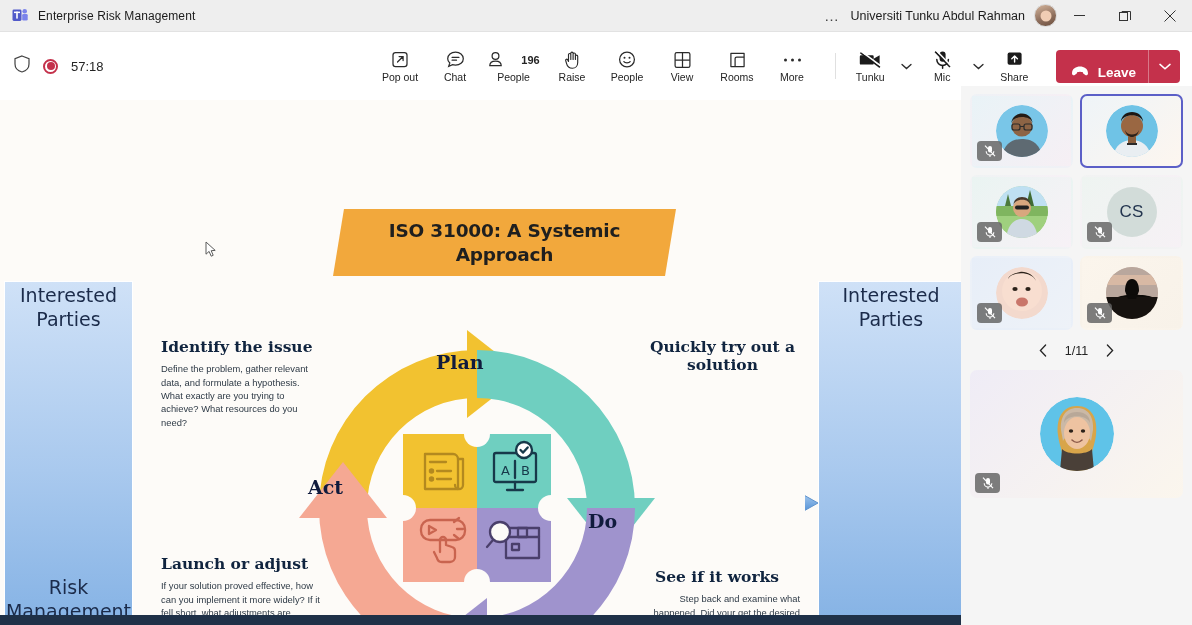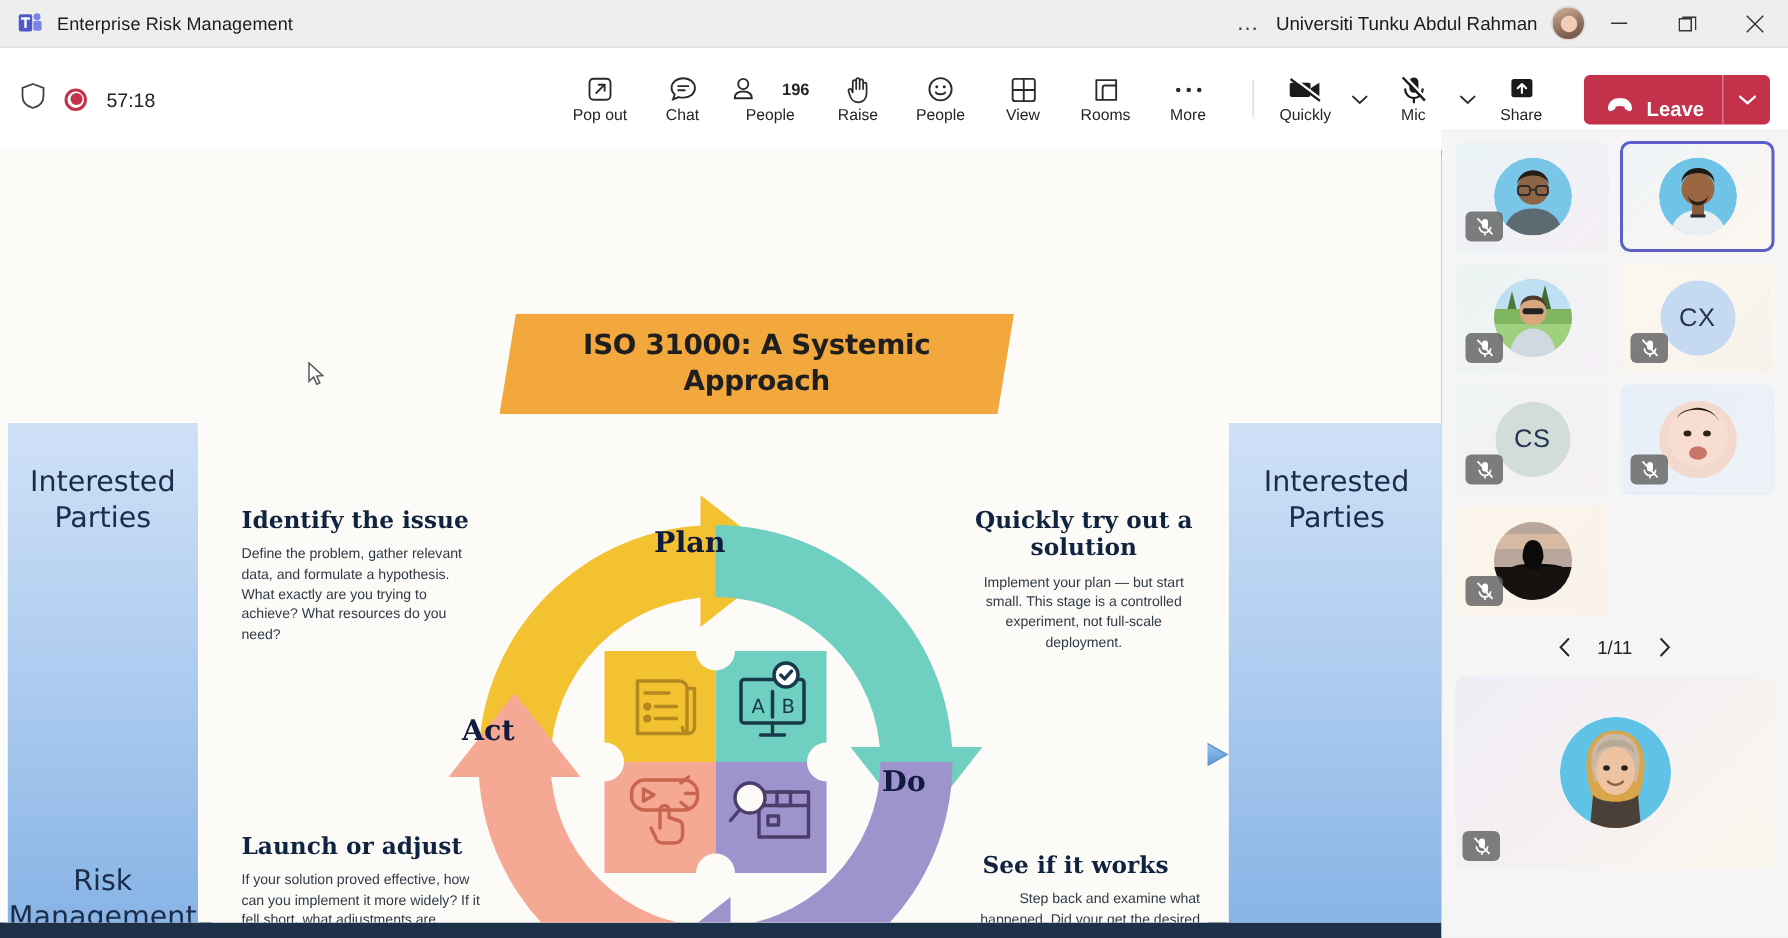--- a/index.html
+++ b/index.html
@@ -100,21 +100,21 @@
     background:linear-gradient(180deg,#cfe1f7 0%,#a9c9ee 45%,#73a7e0 100%);
     border:1px solid #ffffff;
     display:flex;flex-direction:column;align-items:center;
   }
   .side.left{left:4px;}
   .side.right{left:818px;width:146px;}
   .side .top-t,.side .bot-t{
     font-family:"DejaVu Sans",sans-serif;font-size:19px;color:#1b2b4a;
     text-align:center;line-height:1.26;width:100%;
   }
-  .side .top-t{margin-top:28px;}
+  .side .top-t{margin-top:2px;}
   .side .bot-t{position:absolute;left:0;bottom:6px;}
 
   
   .arrow-blue{position:absolute;top:381px;width:100px;height:44px;}
   .arrow-blue.l{left:147px;}
   .arrow-blue.r{left:720px;}
 
   
   .card{
     position:absolute;left:141px;top:199px;width:664px;height:404px;
@@ -324,21 +324,21 @@
 
     <div class="tbtn">
       <span class="glyph">
         <svg width="23" height="19" viewBox="0 0 23 19">
           <path d="M2 5.2 h11.5 a1.2 1.2 0 0 1 1.2 1.2 V13.4 a1.2 1.2 0 0 1 -1.2 1.2 H2 a1.2 1.2 0 0 1 -1.2 -1.2 V6.4 A1.2 1.2 0 0 1 2 5.2 Z" fill="#1b1b1b"></path>
           <path d="M15 8.6 L20.6 5.2 V14.6 L15 11.2 Z" fill="#1b1b1b"></path>
           <path d="M1.4 2.6 L21 17.2" stroke="#1b1b1b" stroke-width="1.7"></path>
           <path d="M2.6 1.6 L22.2 16.2" stroke="#ffffff" stroke-width="1.5"></path>
         </svg>
       </span>
-      <span class="lbl">Quickly</span>
+      <span class="lbl">Tunku</span>
     </div>
     <span class="chev">
       <svg width="11" height="7" viewBox="0 0 11 7">
           <path d="M1 1.4 L5.5 5.6 L10 1.4" fill="none" stroke="#2b2b2b" stroke-width="1.3" stroke-linecap="round"></path>
         </svg>
     </span>
 
     <div class="tbtn">
       <span class="glyph">
         <svg width="19" height="20" viewBox="0 0 19 20">
@@ -507,21 +507,20 @@
     <span class="wlabel" id="lb-do">Do</span>
 
     <span class="wlabel" id="lb-act">Act</span>
 
     <div class="qt" id="q-plan">
       <h3>Identify the issue</h3>
       <p>Define the problem, gather relevant data, and formulate a hypothesis. What exactly are you trying to achieve? What resources do you need?</p>
     </div>
     <div class="qt" id="q-do">
       <h3>Quickly try out a solution</h3>
-      <p>Implement your plan — but start small. This stage is  a controlled experiment, not full-scale deployment.</p>
     </div>
     <div class="qt" id="q-act">
       <h3>Launch or adjust</h3>
       <p>If your solution proved effective, how can you implement it more widely? If it fell short, what adjustments are needed? Perhaps you need to return to the planning stage with new insights.</p>
     </div>
     <div class="qt" id="q-check">
       <h3>See if it works</h3>
       <p>Step back and examine what happened. Did your get the desired result? Why or why not? Compare your actual outcomes against your predictions, looking for insights and unexpected consequences.</p>
     </div>
   </div>
@@ -589,31 +588,20 @@
       <span class="mic-off">
         <svg width="12" height="13" viewBox="0 0 12 13">
           <rect x="4" y="1" width="4" height="6.4" rx="2" fill="#fff"></rect>
           <path d="M2.2 6.2 a3.8 3.8 0 0 0 7.6 0" fill="none" stroke="#fff" stroke-width="1.1"></path>
           <path d="M6 10 V12" stroke="#fff" stroke-width="1.1"></path>
           <path d="M1 0.6 L11 11.2" stroke="#fff" stroke-width="1.2"></path>
         </svg>
       </span>
     </div>
 
-    <div class="tile" style="background:linear-gradient(135deg,#fdf8ef,#f6f1ea)">
-      <span class="mono" style="background:#c5d9f0">CX</span>
-      <span class="mic-off">
-        <svg width="12" height="13" viewBox="0 0 12 13">
-          <rect x="4" y="1" width="4" height="6.4" rx="2" fill="#fff"></rect>
-          <path d="M2.2 6.2 a3.8 3.8 0 0 0 7.6 0" fill="none" stroke="#fff" stroke-width="1.1"></path>
-          <path d="M6 10 V12" stroke="#fff" stroke-width="1.1"></path>
-          <path d="M1 0.6 L11 11.2" stroke="#fff" stroke-width="1.2"></path>
-        </svg>
-      </span>
-    </div>
 
 
     <div class="tile" style="background:linear-gradient(135deg,#eef4f1,#f6f1f5)">
       <span class="mono" style="background:#d2dcd9">CS</span>
       <span class="mic-off">
         <svg width="12" height="13" viewBox="0 0 12 13">
           <rect x="4" y="1" width="4" height="6.4" rx="2" fill="#fff"></rect>
           <path d="M2.2 6.2 a3.8 3.8 0 0 0 7.6 0" fill="none" stroke="#fff" stroke-width="1.1"></path>
           <path d="M6 10 V12" stroke="#fff" stroke-width="1.1"></path>
           <path d="M1 0.6 L11 11.2" stroke="#fff" stroke-width="1.2"></path>

